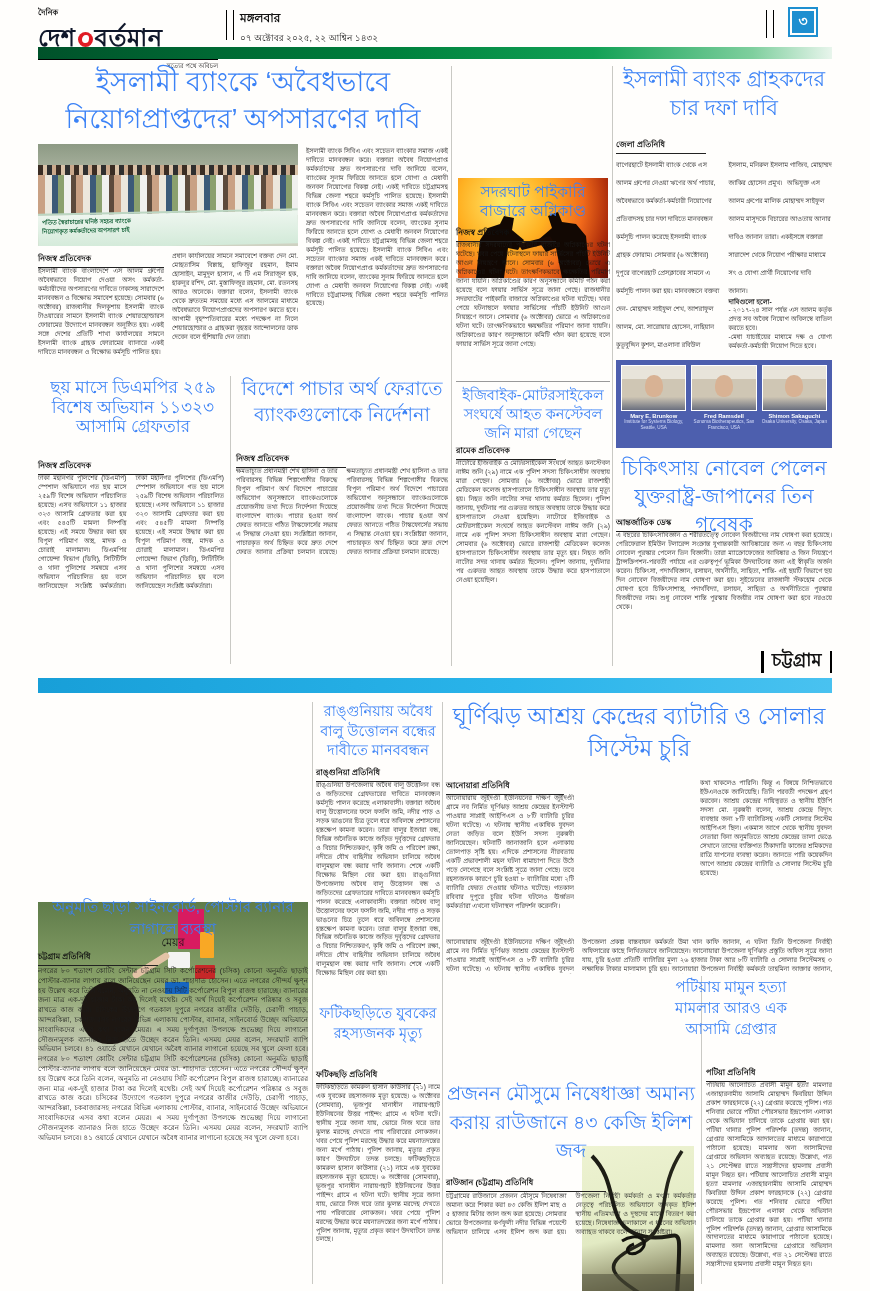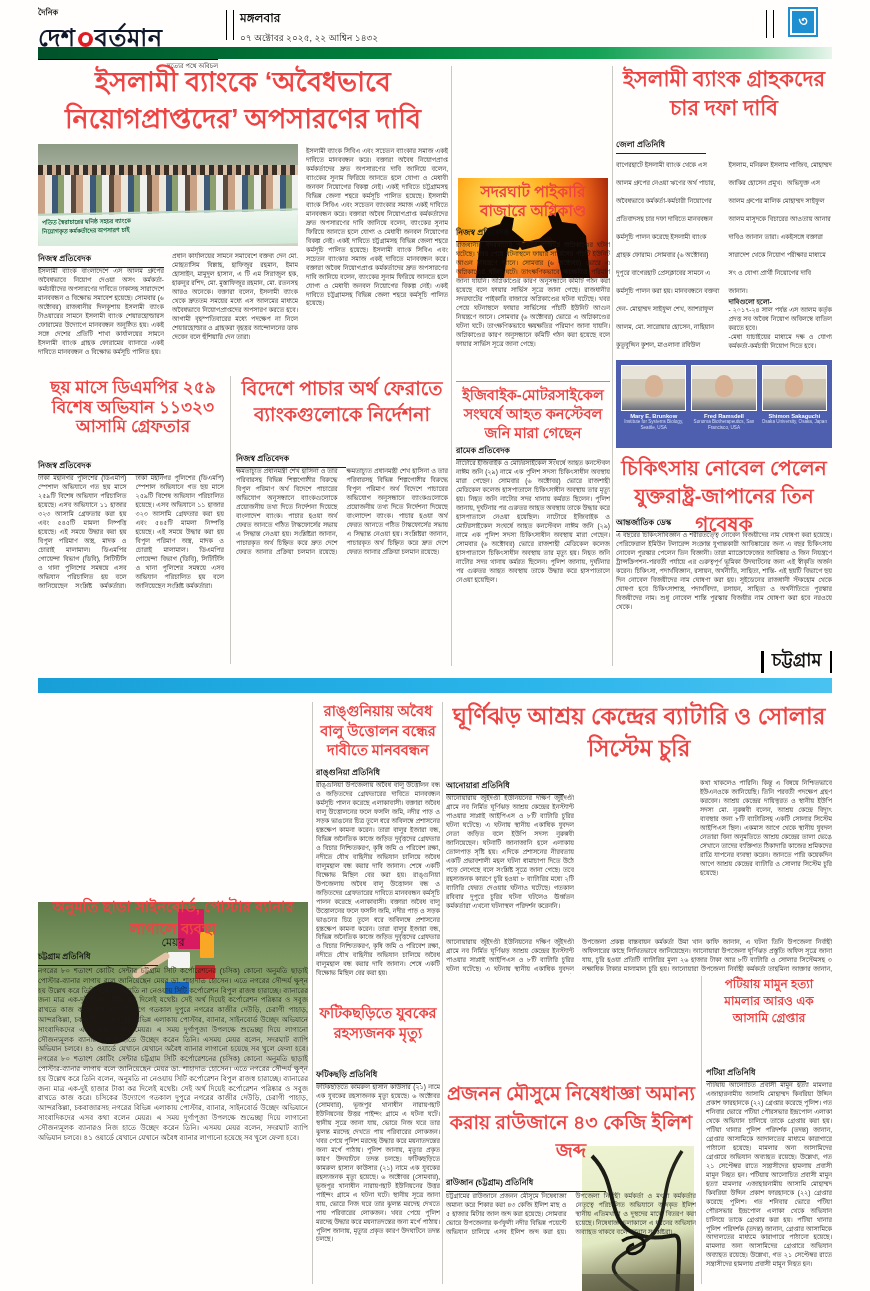--- a/index.html
+++ b/index.html
@@ -16,21 +16,21 @@
   .dbar{width:6px;border-left:1.5px solid #000;border-right:1.5px solid #000;}
   .weekday{font-weight:bold;font-size:12px;}
   .dateline{font-size:9px;margin-top:2px;}
   .section-title{font-weight:bold;font-size:21px;text-align:right;}
   .pagebox{width:30px;height:30px;border:2px solid #1e8fd0;padding:2px;box-sizing:border-box;}
   .pagebox>div{width:100%;height:100%;background:#1e8fd0;color:#fff;font-weight:bold;font-size:14px;
         display:flex;align-items:center;justify-content:center;}
   .greenbar{background:linear-gradient(90deg,#00522a,#00813d 45%,#12a155 70%,#7fcf9e 90%,#e8f5ec);}
   .cyanbar{background:linear-gradient(90deg,#189fd8,#2ab4ea 60%,#49c2f0);}
   
-  .hl{font-weight:bold;text-align:center;color:#ef4444;}
+  .hl{font-weight:normal;text-align:center;color:#3b82f6;}
   .byline{font-weight:bold;font-size:8px;border-bottom:1px solid #222;padding-bottom:2px;}
   .body{font-size:6.4px;line-height:1.4;text-align:justify;color:#1c1c1c;overflow:hidden;}
   .cols2{column-count:2;column-gap:9px;}
   .vrule{width:1px;background:#c9c9c4;}
   .attrib{font-weight:normal;font-size:11px;text-align:center;}
   .demand{font-size:6.4px;line-height:1.4;text-align:justify;color:#1c1c1c;}
   .demand-title{font-weight:bold;font-size:6.6px;}
   
   .ph{overflow:hidden;position:relative;background:#ccc;}
   .ph-protest{background:linear-gradient(180deg,#8d9a84 0%,#aab3a0 28%,#cfd2c2 42%);}
@@ -211,17 +211,17 @@
   </div>
 
   <div class="abs body" style="left:700px;top:779px;width:132px;height:152px;">কথা থাকলেও পারিনি। কিন্তু এ বিষয়ে নিশ্চিতভাবে ইউএনওকে জানিয়েছি। তিনি পরবর্তী পদক্ষেপ গ্রহণ করবেন। আশ্রয় কেন্দ্রের দায়িত্বরত ও স্থানীয় ইউপি সদস্য মো. নুরুন্নবী বলেন, আশ্রয় কেন্দ্রে বিদ্যুৎ ব্যবস্থার জন্য ৮টি ব্যাটারিসহ একটি সোলার সিস্টেম আইপিএস ছিল। একমাস আগে থেকে স্থানীয় যুবদল নেতারা বিনা অনুমতিতে আশ্রয় কেন্দ্রের তালা ভেঙে সেখানে তাদের ব্যক্তিগত ঠিকাদারি কাজের শ্রমিকদের রাত্রি যাপনের ব্যবস্থা করেন। জানতে পারি কয়েকদিন আগে আশ্রয় কেন্দ্রের ব্যাটারি ও সোলার সিস্টেম চুরি হয়েছে।</div>
   <div class="abs body" style="left:446px;top:938px;width:128px;height:36px;">আনোয়ারায় জুঁইদণ্ডী ইউনিয়নের দক্ষিণ জুঁইদণ্ডী গ্রামে নব নির্মিত ঘূর্ণিঝড় আশ্রয় কেন্দ্রের ইনস্ট্যান্ট পাওয়ার সাপ্লাই আইপিএস ও ৮টি ব্যাটারি চুরির ঘটনা ঘটেছে। এ ঘটনায় স্থানীয় একাধিক যুবদল নেতা জড়িত বলে ইউপি সদস্য নুরুন্নবী জানিয়েছেন। ঘটনাটি জানাজানি হলে এলাকায় তোলপাড় সৃষ্টি হয়। এদিকে প্রশাসনের নীরবতায় একটি প্রভাবশালী মহল ঘটনা ধামাচাপা দিতে উঠে পড়ে লেগেছে বলে সংশ্লিষ্ট সূত্রে জানা গেছে। তবে রহস্যজনক কারণে চুরি হওয়া ৮ ব্যাটারির মধ্যে ২টি ব্যাটারি ফেরত দেওয়ার ঘটনাও ঘটেছে। গতকাল রবিবার দুপুরে চুরির ঘটনা ঘটলেও ঊর্ধ্বতন কর্মকর্তারা এখনো ঘটনাস্থল পরিদর্শন করেননি।</div>
   <div class="abs body" style="left:582px;top:938px;width:250px;height:36px;">উপজেলা প্রকল্প বাস্তবায়ন কর্মকর্তা উমা খান কাফি জানান, এ ঘটনা তিনি উপজেলা নির্বাহী অফিসারের কাছে লিখিতভাবে জানিয়েছেন। আনোয়ারা উপজেলা ঘূর্ণিঝড় প্রস্তুতি অফিস সূত্রে জানা যায়, চুরি হওয়া প্রতিটি ব্যাটারির মূল্য ২৬ হাজার টাকা আর ৮টি ব্যাটারি ও সোলার সিস্টেমসহ ৩ লক্ষাধিক টাকার মালামাল চুরি হয়। আনোয়ারা উপজেলা নির্বাহী কর্মকর্তা তাহমিনা আক্তার জানান, আশ্রয় কেন্দ্রের ব্যাটারি ও সোলার সিস্টেম চুরির ঘটনা তদন্ত করে ব্যবস্থা নেওয়া হবে। আনোয়ারা থানার ভারপ্রাপ্ত কর্মকর্তা (ওসি) মো. মনির হোসেন জানান, আশ্রয় কেন্দ্রে চুরির ঘটনায় থানায় কোনো অভিযোগ পাওয়া যায়নি।</div>
 
   <div class="abs hl" style="left:446px;top:1080px;width:250px;font-size:19px;line-height:1.5;">প্রজনন মৌসুমে নিষেধাজ্ঞা অমান্য করায় রাউজানে ৪৩ কেজি ইলিশ জব্দ</div>
   <div class="abs byline" style="left:446px;top:1176px;width:160px;">রাউজান (চট্টগ্রাম) প্রতিনিধি</div>
   <div class="abs body cols2" style="left:446px;top:1192px;width:250px;height:92px;">চট্টগ্রামের রাউজানে প্রজনন মৌসুমে নিষেধাজ্ঞা অমান্য করে শিকার করা ৪৩ কেজি ইলিশ মাছ ও ৫ হাজার মিটার জাল জব্দ করা হয়েছে। সোমবার ভোরে উপজেলার কর্ণফুলী নদীর বিভিন্ন পয়েন্টে অভিযান চালিয়ে এসব ইলিশ জব্দ করা হয়। উপজেলা নির্বাহী কর্মকর্তা ও মৎস্য কর্মকর্তার নেতৃত্বে পরিচালিত অভিযানে জব্দকৃত ইলিশ স্থানীয় এতিমখানা ও দুস্থদের মাঝে বিতরণ করা হয়েছে। নিষেধাজ্ঞা চলাকালে এ ধরনের অভিযান অব্যাহত থাকবে বলে জানান সংশ্লিষ্টরা।</div>
 
-  <div class="abs hl" style="left:706px;top:976px;width:126px;font-size:12px;line-height:1.4;">পটিয়ায় মামুন হত্যা মামলার আরও এক আসামি গ্রেপ্তার</div>
+  <div class="abs hl" style="left:668px;top:976px;width:126px;font-size:15px;line-height:1.4;">পটিয়ায় মামুন হত্যা মামলার আরও এক আসামি গ্রেপ্তার</div>
   <div class="abs byline" style="left:706px;top:1066px;width:100px;">পটিয়া প্রতিনিধি</div>
   <div class="abs body" style="left:706px;top:1081px;width:126px;height:203px;">পটিয়ায় আলোচিত প্রবাসী মামুন হত্যা মামলার এজাহারনামীয় আসামি মোহাম্মদ কিবরিয়া উদ্দিন প্রকাশ ফারহানকে (২২) গ্রেপ্তার করেছে পুলিশ। গত শনিবার ভোরে পটিয়া পৌরসভার ইন্দ্রপোল এলাকা থেকে অভিযান চালিয়ে তাকে গ্রেপ্তার করা হয়। পটিয়া থানার পুলিশ পরিদর্শক (তদন্ত) জানান, গ্রেপ্তার আসামিকে আদালতের মাধ্যমে কারাগারে পাঠানো হয়েছে। মামলার অন্য আসামিদের গ্রেপ্তারে অভিযান অব্যাহত রয়েছে। উল্লেখ্য, গত ২১ সেপ্টেম্বর রাতে সন্ত্রাসীদের হামলায় প্রবাসী মামুন নিহত হন। পটিয়ায় আলোচিত প্রবাসী মামুন হত্যা মামলার এজাহারনামীয় আসামি মোহাম্মদ কিবরিয়া উদ্দিন প্রকাশ ফারহানকে (২২) গ্রেপ্তার করেছে পুলিশ। গত শনিবার ভোরে পটিয়া পৌরসভার ইন্দ্রপোল এলাকা থেকে অভিযান চালিয়ে তাকে গ্রেপ্তার করা হয়। পটিয়া থানার পুলিশ পরিদর্শক (তদন্ত) জানান, গ্রেপ্তার আসামিকে আদালতের মাধ্যমে কারাগারে পাঠানো হয়েছে। মামলার অন্য আসামিদের গ্রেপ্তারে অভিযান অব্যাহত রয়েছে। উল্লেখ্য, গত ২১ সেপ্টেম্বর রাতে সন্ত্রাসীদের হামলায় প্রবাসী মামুন নিহত হন।</div>
 
 </div>
 
 </body></html>

